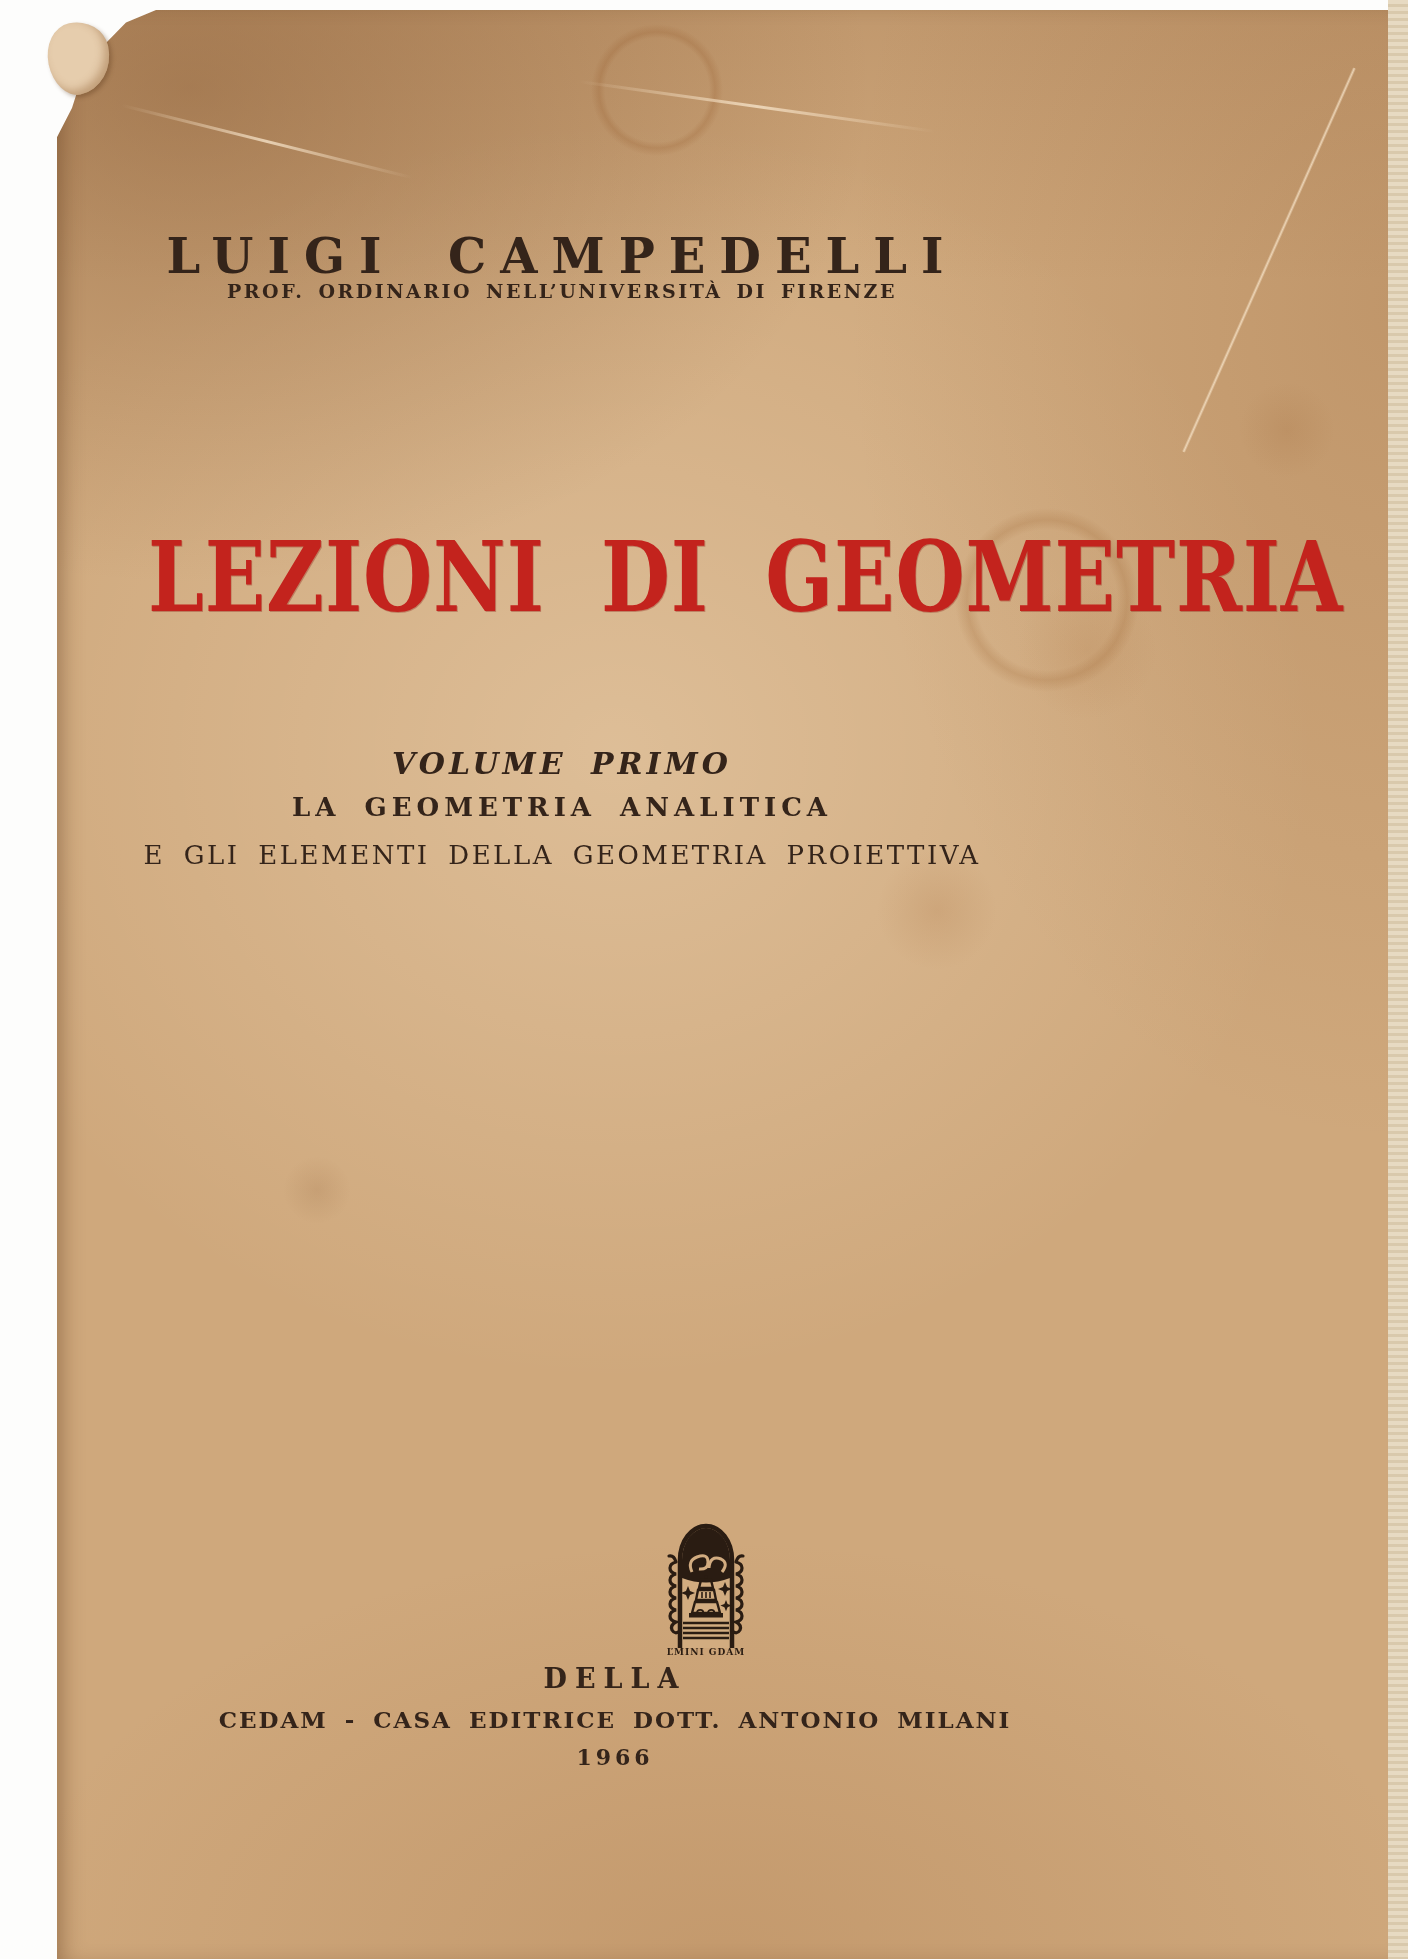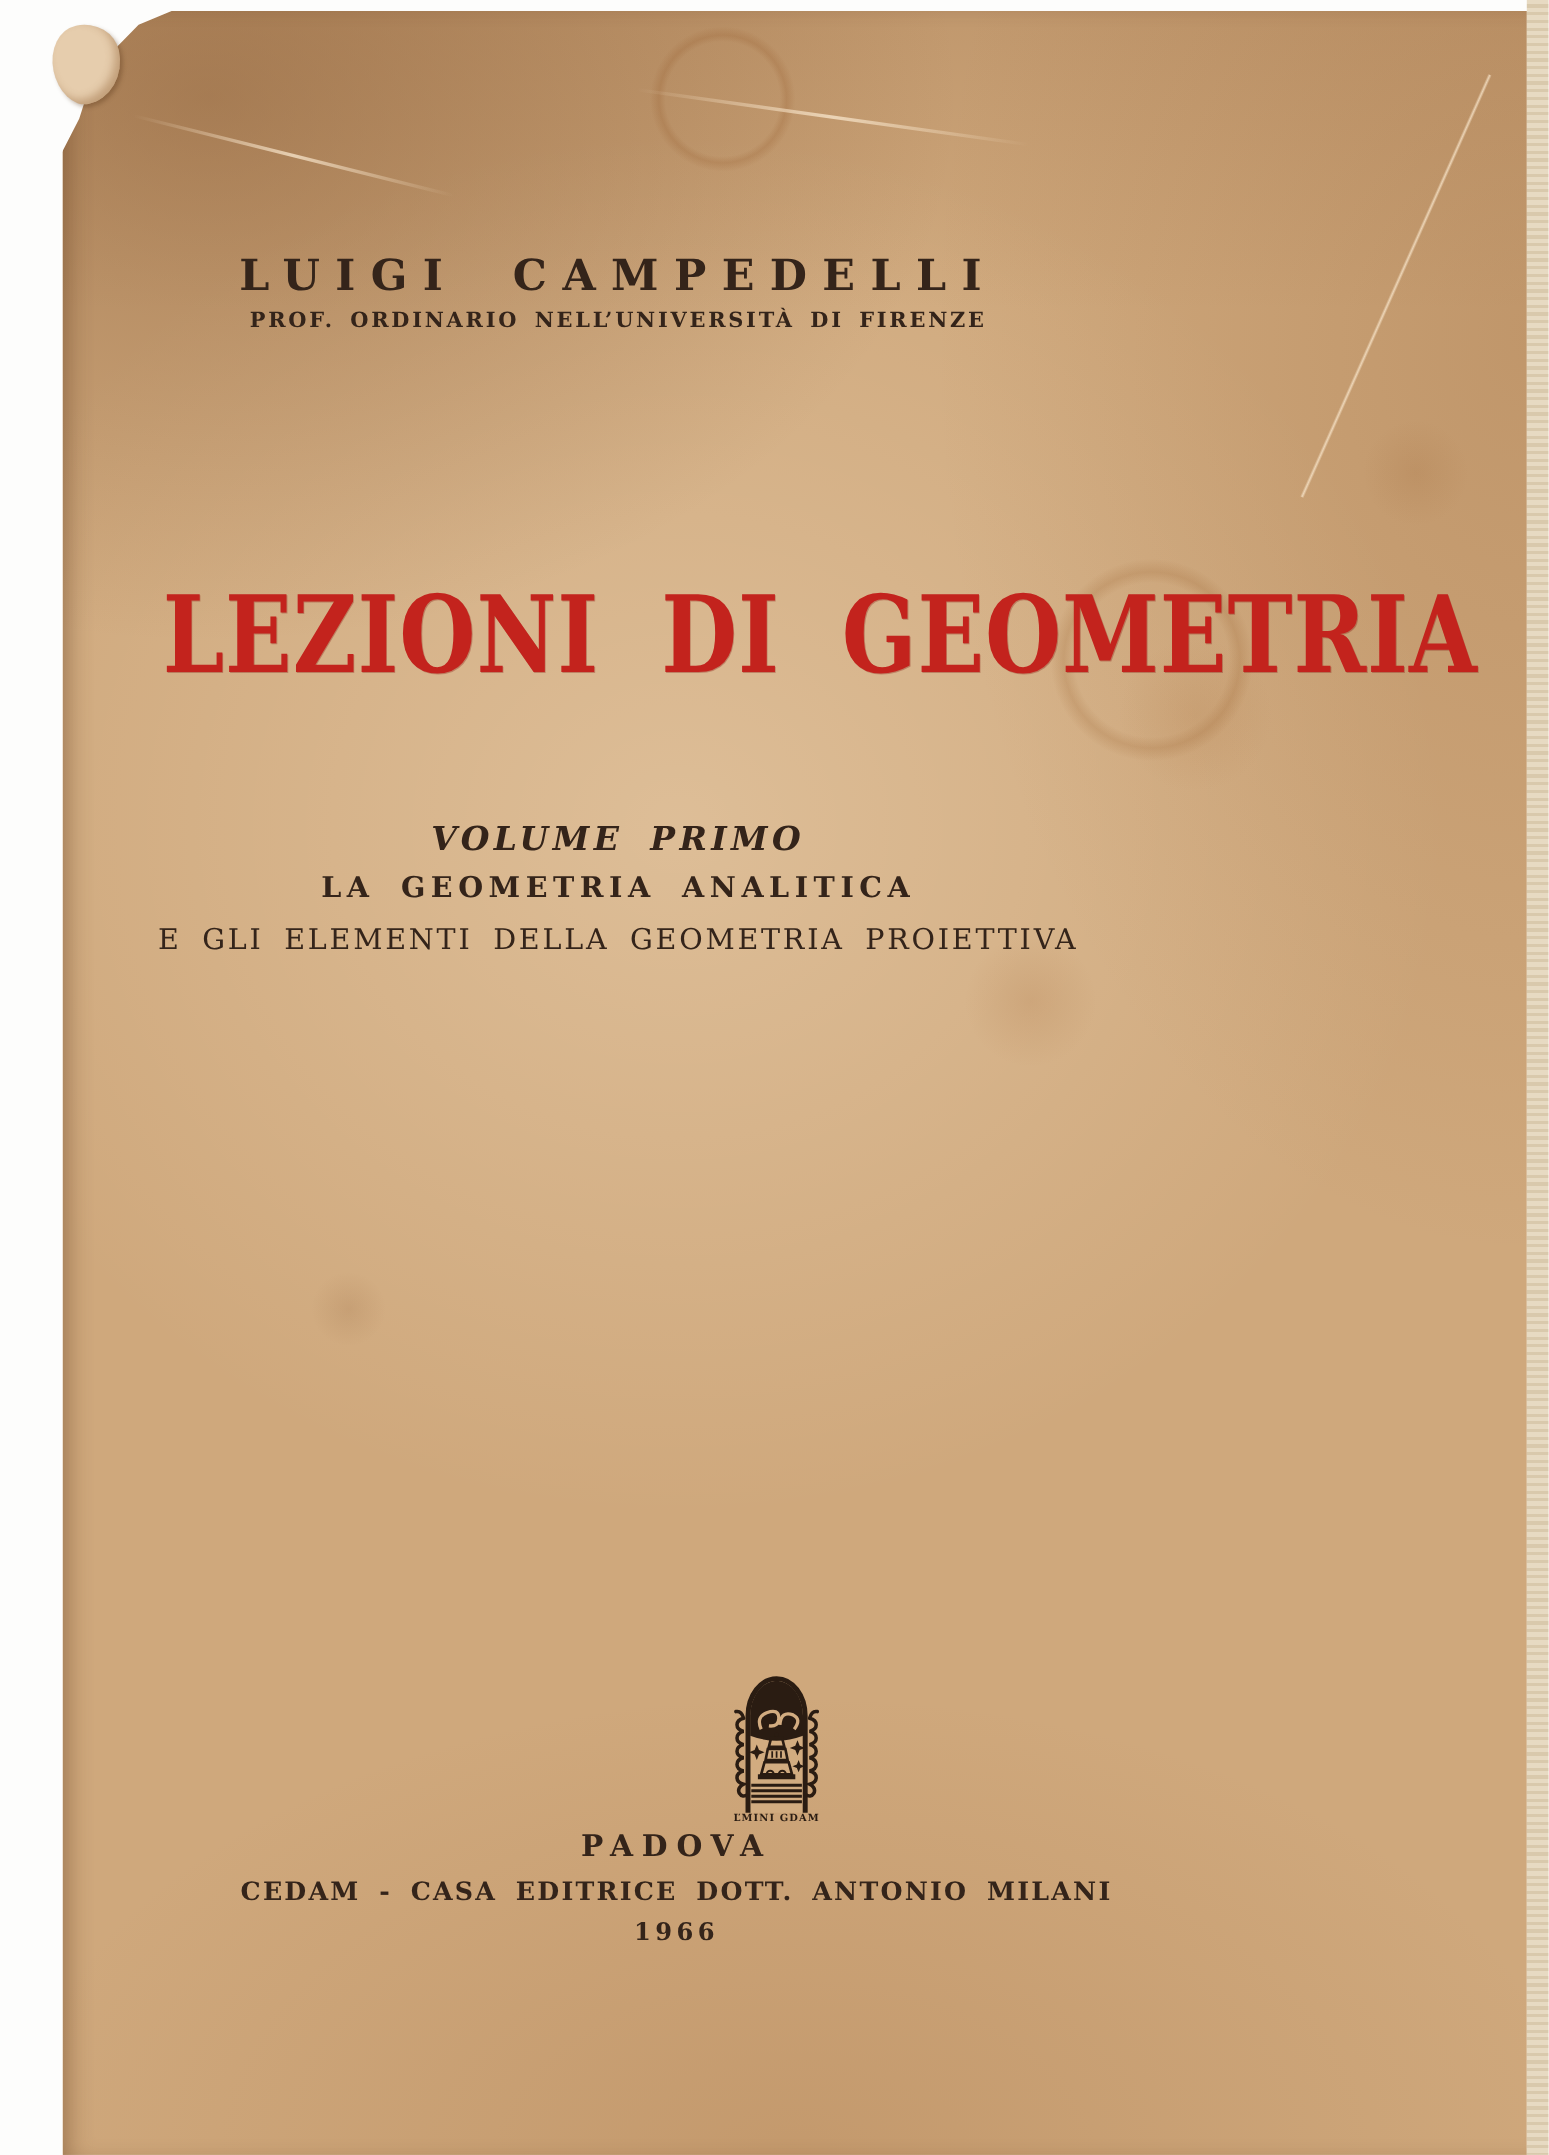--- a/index.html
+++ b/index.html
@@ -48,21 +48,21 @@
     box-shadow:2px 3px 4px rgba(90,55,25,.35), inset -4px -5px 8px rgba(150,105,60,.45);
     transform:rotate(-12deg);
   }
   
   .page-edges{
     position:absolute;right:0;top:0;width:20px;height:100%;
     background:repeating-linear-gradient(180deg,#e7dac2 0 4px,#d9c9ac 4px 7px);
   }
   
   .col{position:absolute;left:57px;width:1010px;text-align:center;color:#34241a;}
-  .author{top:228px;font-size:39px;font-weight:700;letter-spacing:14px;word-spacing:22px;}
+  .author{top:228px;font-size:48px;font-weight:700;letter-spacing:14px;word-spacing:22px;}
   .affiliation{top:280px;font-size:19px;font-weight:700;letter-spacing:2.5px;word-spacing:5px;}
   .title{
     top:520px;font-size:97px;font-weight:700;color:#c3231d;
     letter-spacing:1px;word-spacing:34px;white-space:nowrap;
     transform:scaleX(.82);transform-origin:50% 50%;
     text-shadow:1px 1px 0 rgba(140,30,20,.35);
   }
   .volume{top:706px;font-size:30px;font-weight:700;font-style:italic;letter-spacing:4px;word-spacing:10px;margin-top:40px;}
   .sub1{top:792px;font-size:26px;font-weight:700;letter-spacing:5px;word-spacing:10px;}
   .sub2{top:840px;font-size:26px;font-weight:400;letter-spacing:2.5px;word-spacing:8px;}
@@ -125,17 +125,17 @@
 
       <line x1="37" y1="115" x2="83" y2="115" stroke="#2a1c12" stroke-width="2.6"></line>
       <line x1="37" y1="120" x2="83" y2="120" stroke="#2a1c12" stroke-width="2.6"></line>
       <line x1="37" y1="125" x2="83" y2="125" stroke="#2a1c12" stroke-width="2.6"></line>
       <line x1="37" y1="130" x2="83" y2="130" stroke="#2a1c12" stroke-width="2.6"></line>
 
       <text x="60" y="147" text-anchor="middle" font-size="9" letter-spacing="1" fill="#2a1c12" font-weight="bold">ĽMINI GDAM</text>
     </svg>
   </div>
 
-  <div class="footer-col padova">PADOVA</div>
+  <div class="footer-col padova">DELLA</div>
   <div class="footer-col publisher">CEDAM - CASA EDITRICE DOTT. ANTONIO MILANI</div>
   <div class="footer-col year">1966</div>
 
 </div>
 
 </body></html>

